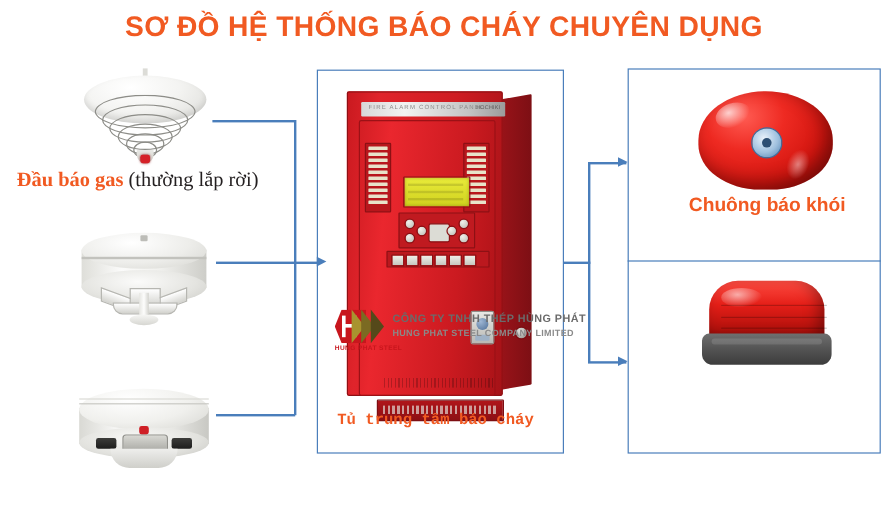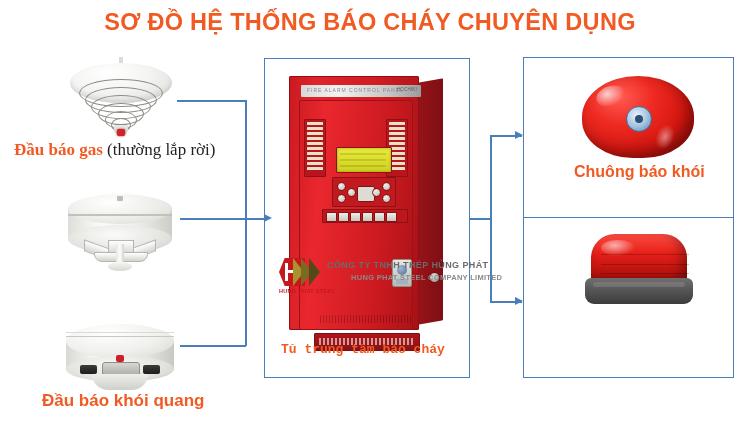--- a/index.html
+++ b/index.html
@@ -154,21 +154,21 @@
   .wm-h:before,.wm-h:after{content:"";position:absolute;background:#ffffff;}
   .wm-h:before{left:0;top:0;width:3px;height:18px;}
   .wm-h:after{left:9px;top:0;width:3px;height:18px;}
   .wm-hbar{position:absolute;left:0;top:7px;width:12px;height:3px;background:#ffffff;}
   .wm-chev{position:absolute;top:2px;width:0;height:0;
     border-top:14px solid transparent;border-bottom:14px solid transparent;border-left:11px solid #a8932f;}
   .wm-chev.c2{border-left-color:#7b6a22;}
   .wm-chev.c3{border-left-color:#55491a;}
   .wm-sub{position:absolute;left:0;top:36px;font-size:5.5px;font-weight:bold;color:#c8161d;letter-spacing:.3px;}
   .wm-l1{position:absolute;left:48px;top:8px;font-size:9px;font-weight:bold;color:#6b6b6b;letter-spacing:.4px;white-space:nowrap;}
-  .wm-l2{position:absolute;left:48px;top:21px;font-size:7.5px;font-weight:bold;color:#8a8a8a;letter-spacing:.3px;white-space:nowrap;margin-left:24px;}
+  .wm-l2{position:absolute;left:48px;top:21px;font-size:7.5px;font-weight:bold;color:#8a8a8a;letter-spacing:.3px;white-space:nowrap;}
 
   
   #bell{left:582px;top:76px;width:112px;height:84px;}
   .bell-dome{position:absolute;left:0;top:0;width:112px;height:82px;border-radius:50% 50% 46% 46%;
     background:radial-gradient(ellipse at 34% 26%,#ff5b52 0%,#ee2a22 32%,#d2150f 66%,#9b0b08 100%);
     box-shadow:inset -6px -6px 14px rgba(0,0,0,.35);}
   .bell-gloss{position:absolute;left:14px;top:10px;width:30px;height:20px;border-radius:50%;
     background:radial-gradient(ellipse at 40% 35%,rgba(255,255,255,.75),rgba(255,255,255,0) 70%);
     transform:rotate(-18deg);}
   .bell-gloss2{position:absolute;left:74px;top:48px;width:18px;height:26px;border-radius:50%;
@@ -259,21 +259,20 @@
     <div class="sm-top"></div>
     <div class="sm-groove2"></div>
     <div class="sm-groove"></div>
     <div class="sm-bot"></div>
     <div class="sm-led"></div>
     <div class="sm-slot" style="left:22px;"></div>
     <div class="sm-slot" style="right:22px;"></div>
     <div class="sm-chamber"></div>
     <div class="sm-skirt"></div>
   </div>
-  <div class="cap" id="cap-smoke"><span>Đầu báo khói quang</span></div>
 
   <div class="dev" id="panel">
     <div class="pnl-side"></div>
     <div class="pnl-body">
       <div class="pnl-strip">
         <em>FIRE ALARM CONTROL PANEL</em>
         <span>HOCHIKI</span>
       </div>
       <div class="pnl-door">
 

